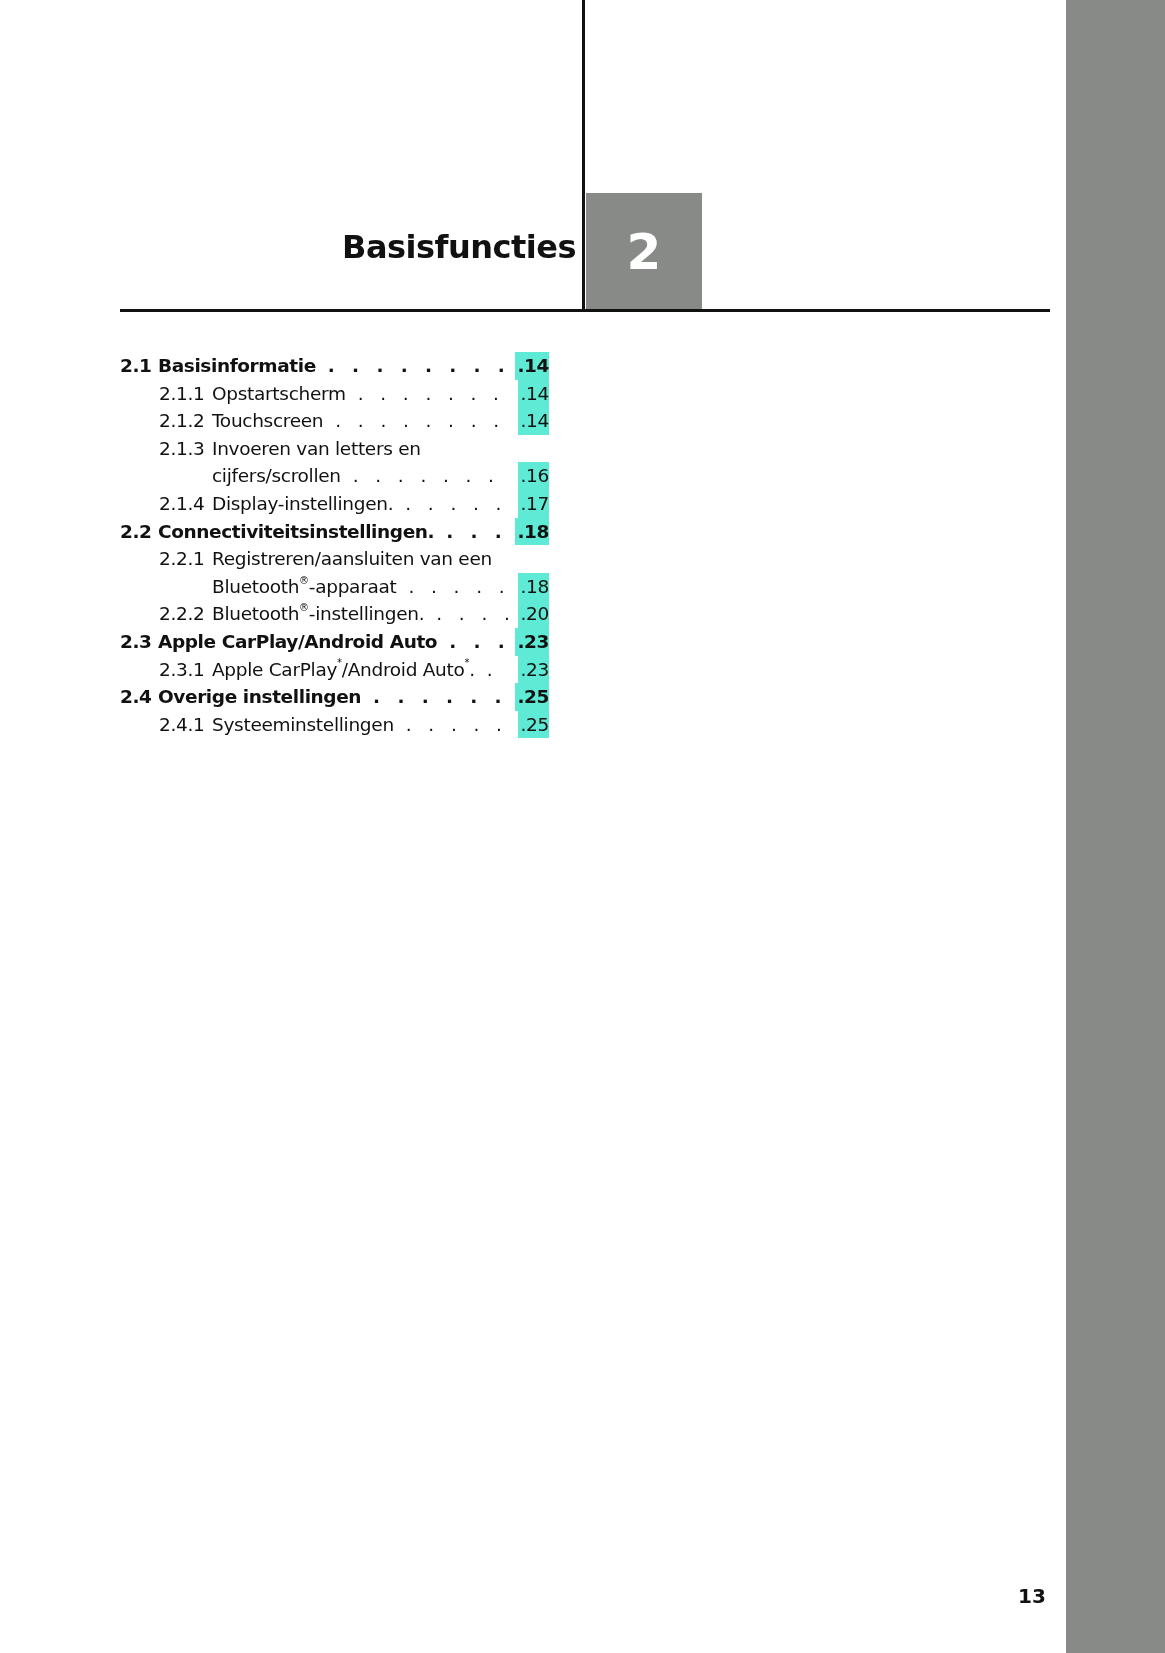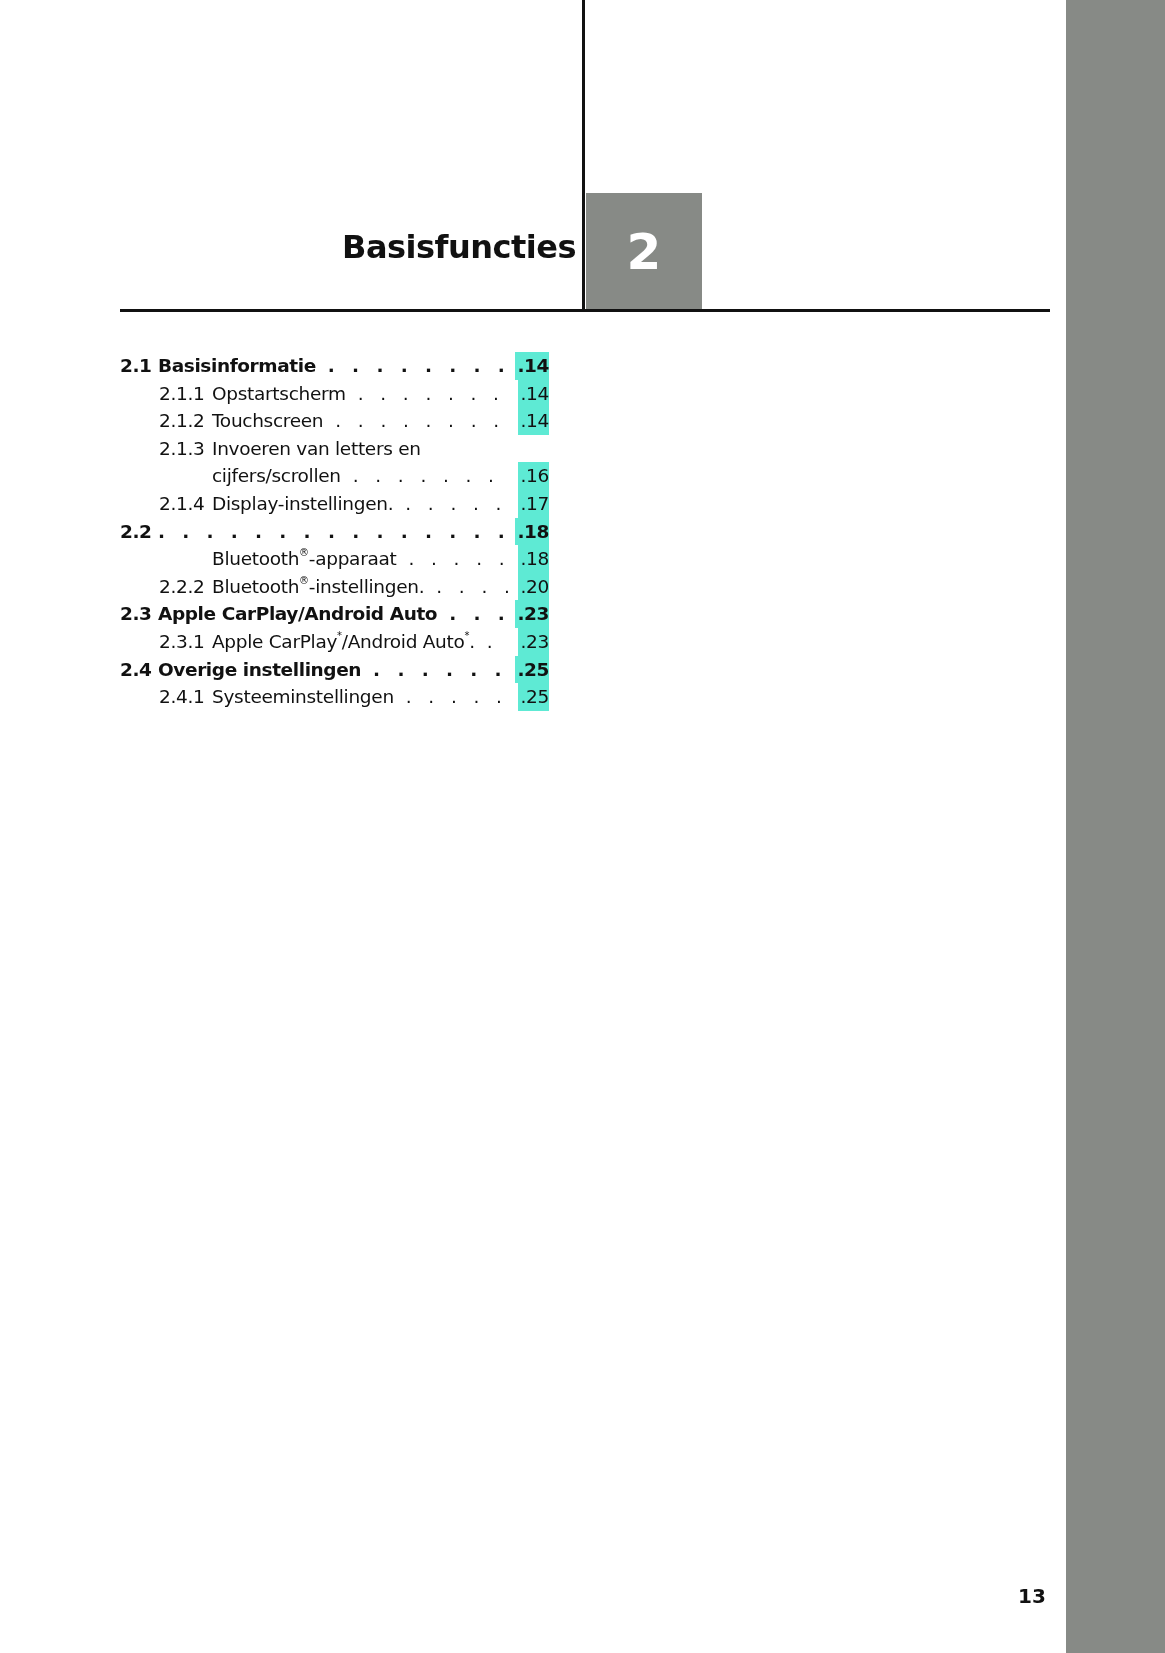--- a/index.html
+++ b/index.html
@@ -92,25 +92,32 @@
     <div class="text">
         <span class="label">Display-instellingen.</span>
         <span class="dots">. . . . . . . . . . . . . . . . . . . . . . . . . . . . . . . . . . . . . . . .</span>
         <span class="page">.17</span>
       </div>
   </div>
 
   <div class="row l1">
     <span class="num">2.2</span>
     <div class="text">
+        <span class="label">Connectiviteitsinstellingen.</span>
         <span class="dots">. . . . . . . . . . . . . . . . . . . . . . . . . . . . . . . . . . . . . . . .</span>
         <span class="page">.18</span>
       </div>
   </div>
 
+  <div class="row l2">
+    <span class="num">2.2.1</span>
+    <div class="text">
+        <span class="label">Registreren/aansluiten van een</span>
+      </div>
+  </div>
 
   <div class="row l2 cont">
     <div class="text">
         <span class="label">Bluetooth<sup>®</sup>-apparaat</span>
         <span class="dots">. . . . . . . . . . . . . . . . . . . . . . . . . . . . . . . . . . . . . . . .</span>
         <span class="page">.18</span>
       </div>
   </div>
 
   <div class="row l2">

